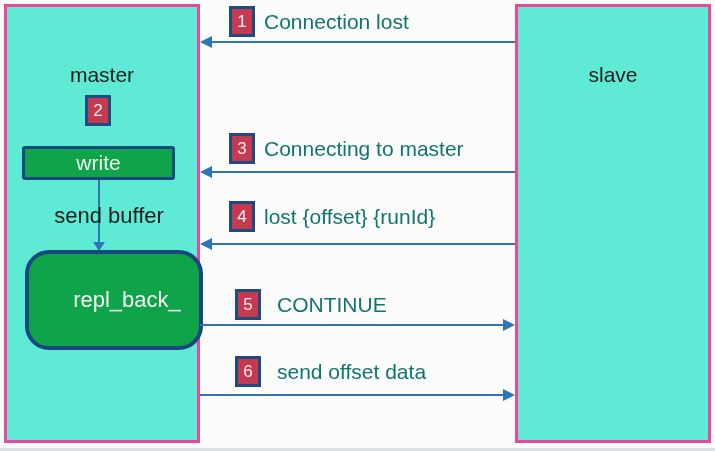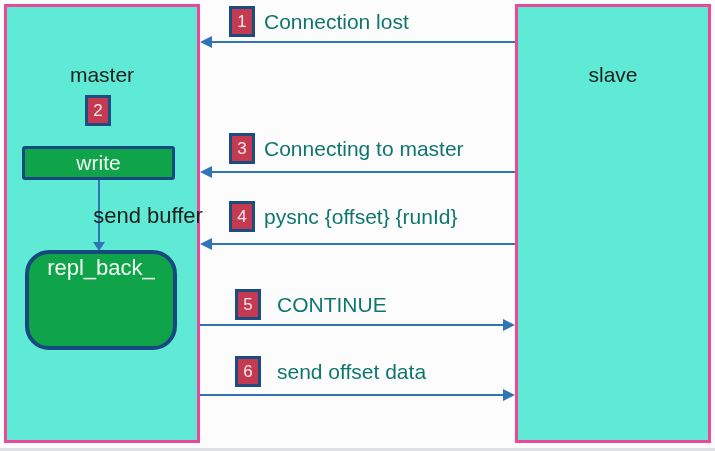--- a/index.html
+++ b/index.html
@@ -67,20 +67,22 @@
   }
   .process-repl {
     left: 25px; top: 250px;
     width: 144px; height: 92px;
     border-radius: 24px;
     border-width: 4px;
     font-size: 22px;
     line-height: 1.25;
     display: flex;
     flex-direction: column;
+    justify-content: center;
+    padding-left: 26px;
   }
 
   
   .connector-line {
     position: absolute;
     left: 98px; top: 180px;
     width: 2px; height: 64px;
     background: #2f74b5;
   }
   .connector-head {
@@ -92,21 +94,20 @@
     border-top: 9px solid #2f74b5;
   }
   .send-buffer-label {
     position: absolute;
     left: 0; top: 203px;
     width: 218px;
     text-align: center;
     font-size: 22px;
     color: #1e1e1e;
     z-index: 2;
-    margin-left: 39px;
   }
 
   
   .arrow {
     position: absolute;
     left: 200px;
     width: 315px;
     height: 14px;
   }
   .arrow .shaft {
@@ -206,21 +207,21 @@
   <div class="msg msg-1">
     <span class="badge">1</span>
     <span class="label">Connection lost</span>
   </div>
   <div class="msg msg-3">
     <span class="badge">3</span>
     <span class="label">Connecting to master</span>
   </div>
   <div class="msg msg-4">
     <span class="badge">4</span>
-    <span class="label">pysnc {offset} {runId}</span>
+    <span class="label">lost {offset} {runId}</span>
   </div>
   <div class="msg msg-5">
     <span class="badge">5</span>
     <span class="label">CONTINUE</span>
   </div>
   <div class="msg msg-6">
     <span class="badge">6</span>
     <span class="label">send offset data</span>
   </div>
 

